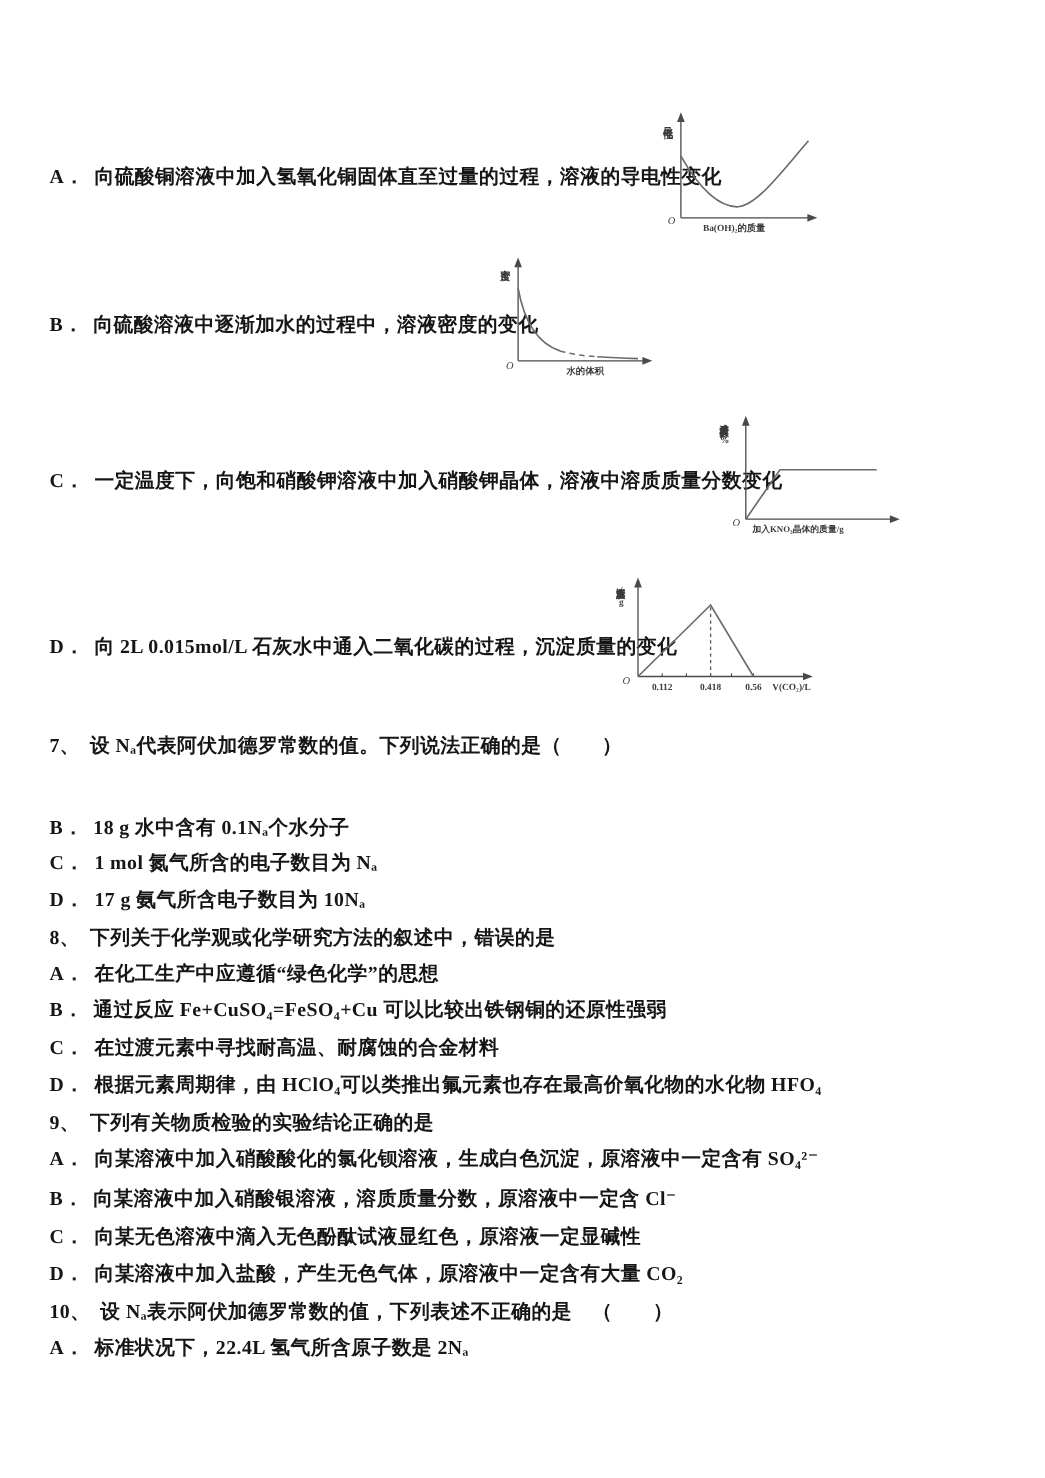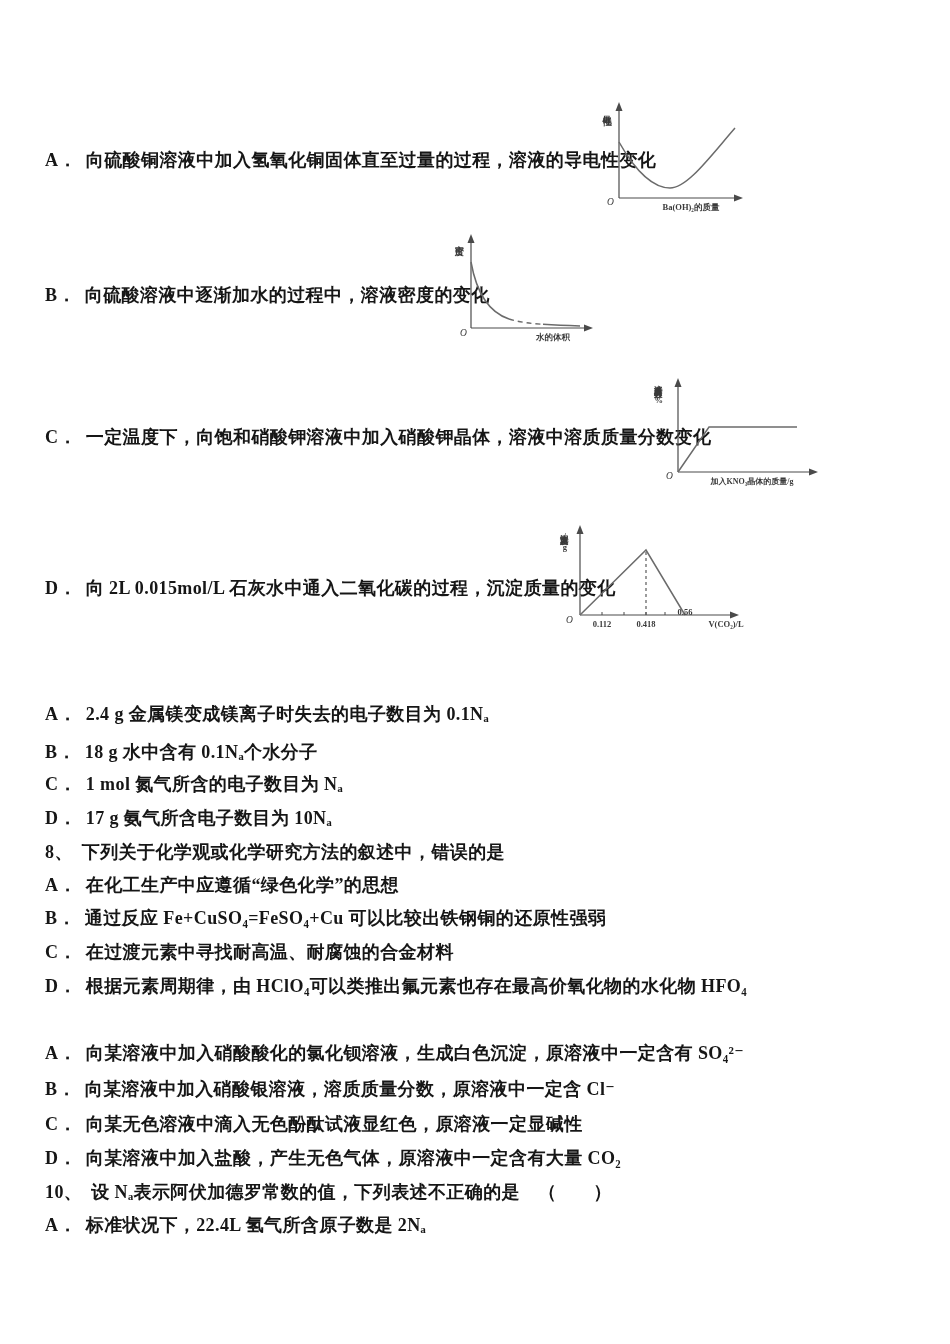--- a/index.html
+++ b/index.html
@@ -11,21 +11,21 @@
     position:absolute;left:45px;font-size:18px;font-weight:600;
     letter-spacing:0.4px;white-space:nowrap;line-height:24px;color:#161616;
   }
   .tline .lab{margin-right:9px;}
   .chart{position:absolute;}
   .chart svg{position:absolute;left:0;top:0;}
   .ylab{
     position:absolute;writing-mode:vertical-rl;text-orientation:upright;
     font-size:9px;line-height:1.15;letter-spacing:1px;color:#3a3a3a;font-weight:600;
   }
-  .xlab{position:absolute;font-size:8.5px;color:#3a3a3a;text-align:center;white-space:nowrap;font-weight:600;}
+  .xlab{position:absolute;font-size:8.5px;color:#3a3a3a;white-space:nowrap;font-weight:600;}
   .origin{position:absolute;font-size:9.5px;font-style:italic;color:#3a3a3a;}
   .tick{position:absolute;font-size:8.5px;color:#3a3a3a;transform:translateX(-50%);white-space:nowrap;font-weight:600;text-align:center;}
 </style>
 </head>
 <body>
 
 <div class="page">
 
   <div class="tline" style="top:148px">
     <span class="lab">A．</span><span>向硫酸铜溶液中加入氢氧化铜固体直至过量的过程，溶液的导电性变化</span>
@@ -95,26 +95,26 @@
       <path d="M92 95 V98" stroke="#4a4a4a" stroke-width="1" fill="none"></path>
       <path d="M111 95 V98" stroke="#4a4a4a" stroke-width="1" fill="none"></path>
       <path d="M131 95 V98" stroke="#4a4a4a" stroke-width="1" fill="none"></path>
       <path d="M92 98 V33" stroke="#5a5a5a" stroke-width="1.2" stroke-dasharray="3 3" fill="none"></path>
       <path d="M26 98 L92 33 L131 98" stroke="#6b6b6b" stroke-width="1.5" fill="none"></path>
     </svg>
     <div class="ylab" style="left:5px;top:10px;font-size:8.5px">沉淀质量/g</div>
     <div class="origin" style="left:12px;top:98px">O</div>
     <div class="tick" style="left:48px;top:102px">0.112</div>
     <div class="tick" style="left:92px;top:102px">0.418</div>
-    <div class="tick" style="left:131px;top:90px">0.56</div>
+    <div class="tick" style="left:131px;top:102px">0.56</div>
     <div class="xlab" style="left:148px;top:102px;width:48px">V(CO₂)/L</div>
   </div>
 
-  <div class="tline" style="top:702px">
-    <span class="lab">A．</span><span>2.4 g 金属镁变成镁离子时失去的电子数目为 0.1Nₐ</span>
+  <div class="tline" style="top:666px">
+    <span class="lab">7、</span><span>设 Nₐ代表阿伏加德罗常数的值。下列说法正确的是（　　）</span>
   </div>
   <div class="tline" style="top:740px">
     <span class="lab">B．</span><span>18 g 水中含有 0.1Nₐ个水分子</span>
   </div>
   <div class="tline" style="top:772px">
     <span class="lab">C．</span><span>1 mol 氮气所含的电子数目为 Nₐ</span>
   </div>
   <div class="tline" style="top:806px">
     <span class="lab">D．</span><span>17 g 氨气所含电子数目为 10Nₐ</span>
   </div>
@@ -128,20 +128,23 @@
   <div class="tline" style="top:873px">
     <span class="lab">A．</span><span>在化工生产中应遵循“绿色化学”的思想</span>
   </div>
   <div class="tline" style="top:974px">
     <span class="lab">D．</span><span>根据元素周期律，由 HClO₄可以类推出氟元素也存在最高价氧化物的水化物 HFO₄</span>
   </div>
   <div class="tline" style="top:940px">
     <span class="lab">C．</span><span>在过渡元素中寻找耐高温、耐腐蚀的合金材料</span>
   </div>
 
+  <div class="tline" style="top:1008px">
+    <span class="lab">9、</span><span>下列有关物质检验的实验结论正确的是</span>
+  </div>
   <div class="tline" style="top:1041px">
     <span class="lab">A．</span><span>向某溶液中加入硝酸酸化的氯化钡溶液，生成白色沉淀，原溶液中一定含有 SO₄²⁻</span>
   </div>
   <div class="tline" style="top:1077px">
     <span class="lab">B．</span><span>向某溶液中加入硝酸银溶液，溶质质量分数，原溶液中一定含 Cl⁻</span>
   </div>
   <div class="tline" style="top:1112px">
     <span class="lab">C．</span><span>向某无色溶液中滴入无色酚酞试液显红色，原溶液一定显碱性</span>
   </div>
   <div class="tline" style="top:1146px">

